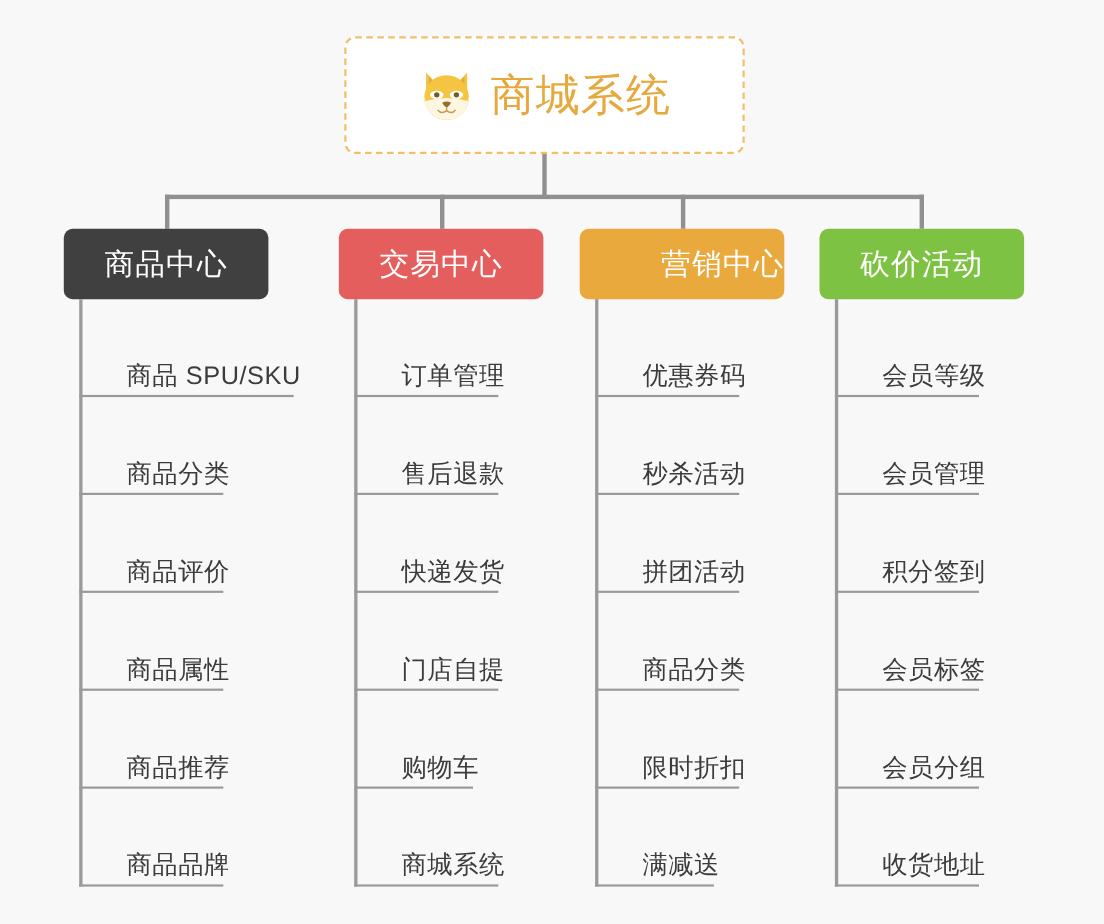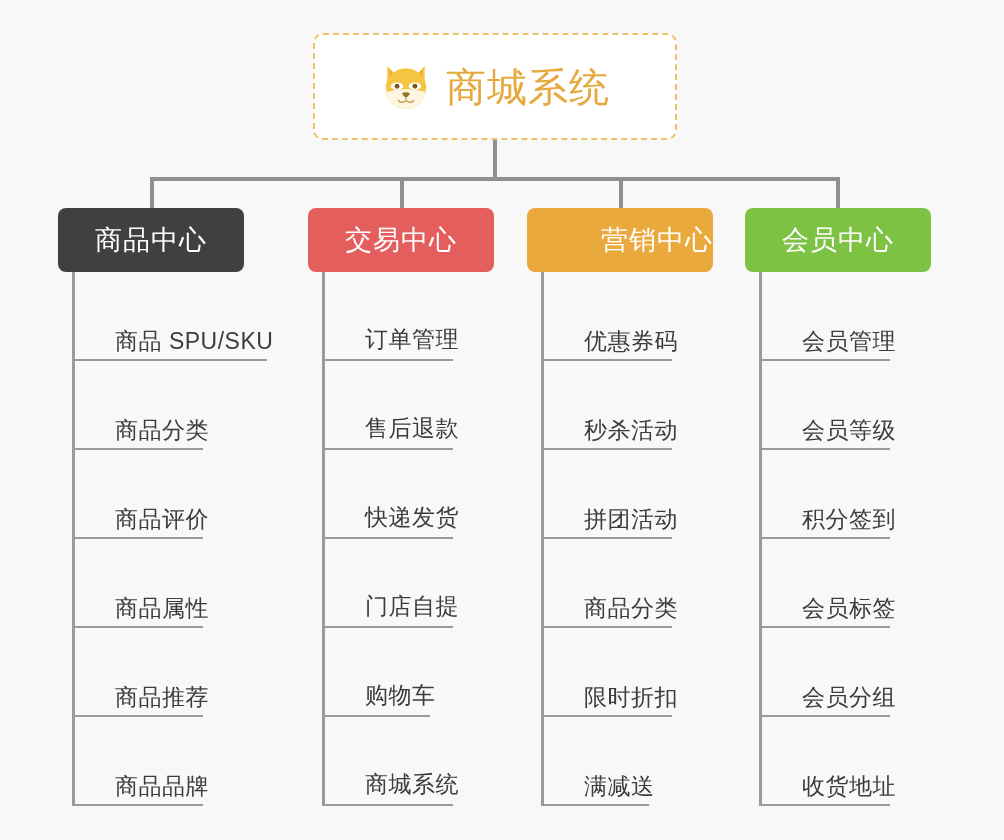--- a/index.html
+++ b/index.html
@@ -190,21 +190,21 @@
         <span class="leaf-label">商品推荐</span>
         <span class="leaf-rule" style="width: 131px;"></span>
       </div>
       <div class="leaf-item">
         <span class="leaf-label">商品品牌</span>
         <span class="leaf-rule" style="width: 131px;"></span>
       </div>
     </div>
   </div>
 
-  <div class="column" style="left:308px; width:186px;font-family:Liberation Mono, monospace;">
+  <div class="column" style="left:308px; width:186px;">
     <div class="cat-header" style="background: rgb(228, 94, 94);">
       <span>交易中心</span>
     </div>
     <div class="leaf-list">
       <div class="leaf-spine"></div>
       <div class="leaf-item">
         <span class="leaf-label">订单管理</span>
         <span class="leaf-rule" style="width: 131px;"></span>
       </div>
       <div class="leaf-item">
@@ -258,33 +258,33 @@
       </div>
       <div class="leaf-item">
         <span class="leaf-label">满减送</span>
         <span class="leaf-rule" style="width: 107.5px;"></span>
       </div>
     </div>
   </div>
 
   <div class="column" style="left:745px; width:186px;">
     <div class="cat-header" style="background: rgb(125, 194, 67);">
-      <span>会员中心</span>
+      <span>砍价活动</span>
     </div>
     <div class="leaf-list">
       <div class="leaf-spine"></div>
       <div class="leaf-item">
+        <span class="leaf-label">会员等级</span>
+        <span class="leaf-rule" style="width: 131px;"></span>
+      </div>
+      <div class="leaf-item">
         <span class="leaf-label">会员管理</span>
         <span class="leaf-rule" style="width: 131px;"></span>
       </div>
       <div class="leaf-item">
-        <span class="leaf-label">会员等级</span>
-        <span class="leaf-rule" style="width: 131px;"></span>
-      </div>
-      <div class="leaf-item">
         <span class="leaf-label">积分签到</span>
         <span class="leaf-rule" style="width: 131px;"></span>
       </div>
       <div class="leaf-item">
         <span class="leaf-label">会员标签</span>
         <span class="leaf-rule" style="width: 131px;"></span>
       </div>
       <div class="leaf-item">
         <span class="leaf-label">会员分组</span>
         <span class="leaf-rule" style="width: 131px;"></span>

